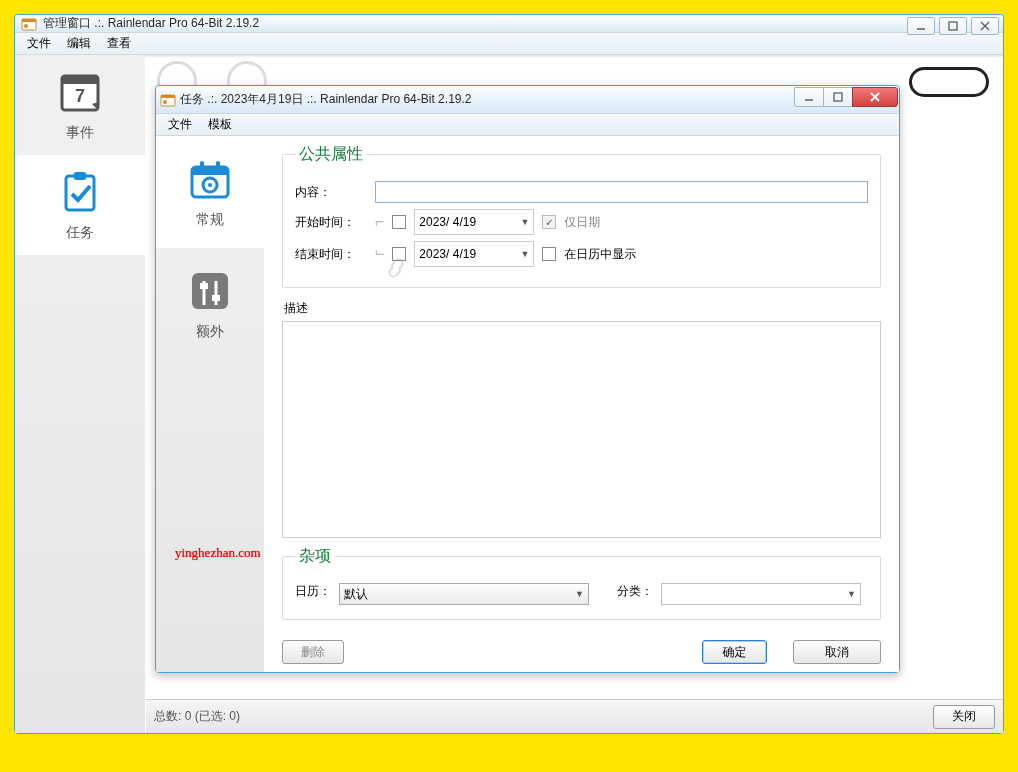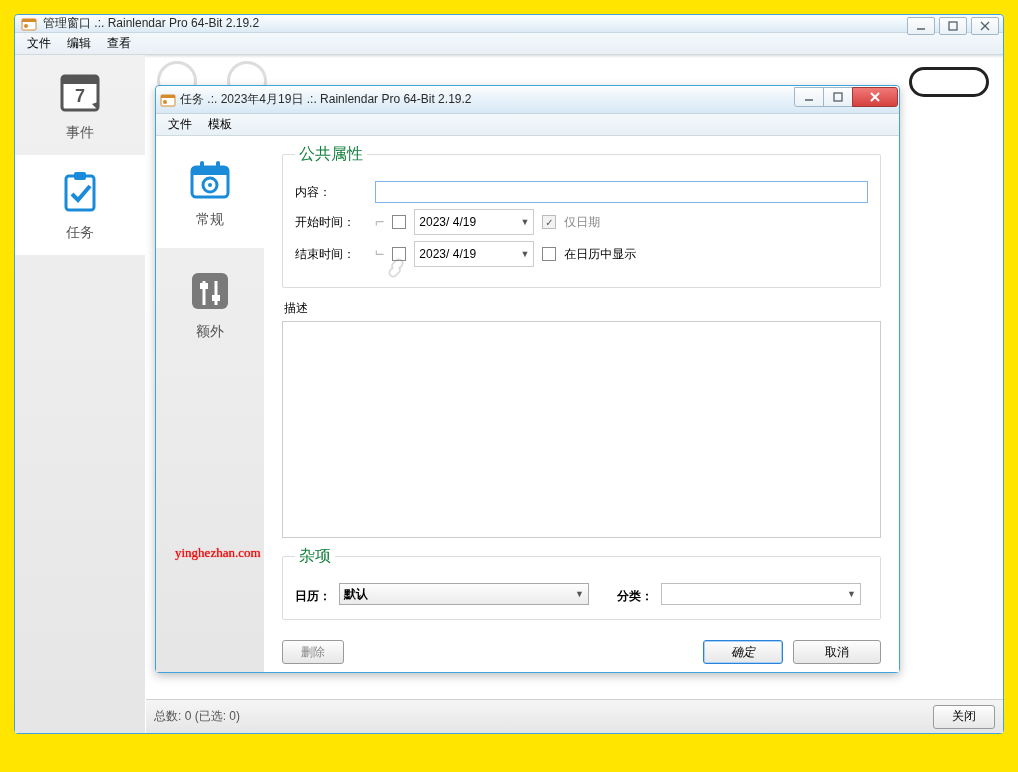--- a/index.html
+++ b/index.html
@@ -232,33 +232,33 @@
   .desc-wrap{ display:flex; flex-direction:column; flex:1;}
   .desc-label{ margin:4px 0 4px 2px;}
 
   .watermark{
     position:absolute; left:175px; top:545px;
     color:#e11; font-family:"SimSun",serif; font-size:13px; font-weight:normal;
     z-index:50;
     text-shadow: 0 0 1px #e11;
   }
 
-  .misc-row{ display:flex; align-items:flex-end; gap:8px; margin-top:6px;font-weight:bold;}
+  .misc-row{ display:flex; align-items:flex-start; gap:8px; margin-top:6px;}
   .select{
     height:22px; border:1px solid #aaa;
     background:linear-gradient(#fdfdfd,#ebebeb);
     display:flex; align-items:center; justify-content:space-between;
     padding:0 4px;
   }
   .select.cal{ width:250px;}
   .select.cat{ width:200px; background:#fff; border-color:#bfbfbf;}
   .select .dd{ color:#555; font-size:9px;}
 
   .task-actions{
-    display:flex; align-items:flex-start; gap:10px;
+    display:flex; align-items:flex-start; gap:26px;
     margin-top:12px;
   }
   .task-actions .spacer{ flex:1;}
   .btn.del{ color:#888;}
 
   
   svg{ display:block; }
 </style>
 </head>
 <body>
@@ -461,18 +461,18 @@
           <div class="select cat">
             <span></span>
             <span class="dd">▼</span>
           </div>
         </div>
       </fieldset>
 
       <div class="task-actions">
         <button class="btn del">删除</button>
         <span class="spacer"></span>
-        <button class="btn default" style="width:80px;font-style:italic;">确定</button>
+        <button class="btn default" style="width:65px;">确定</button>
         <button class="btn" style="width:88px;">取消</button>
       </div>
     </div>
   </div>
 </div>
 
 </body></html>

